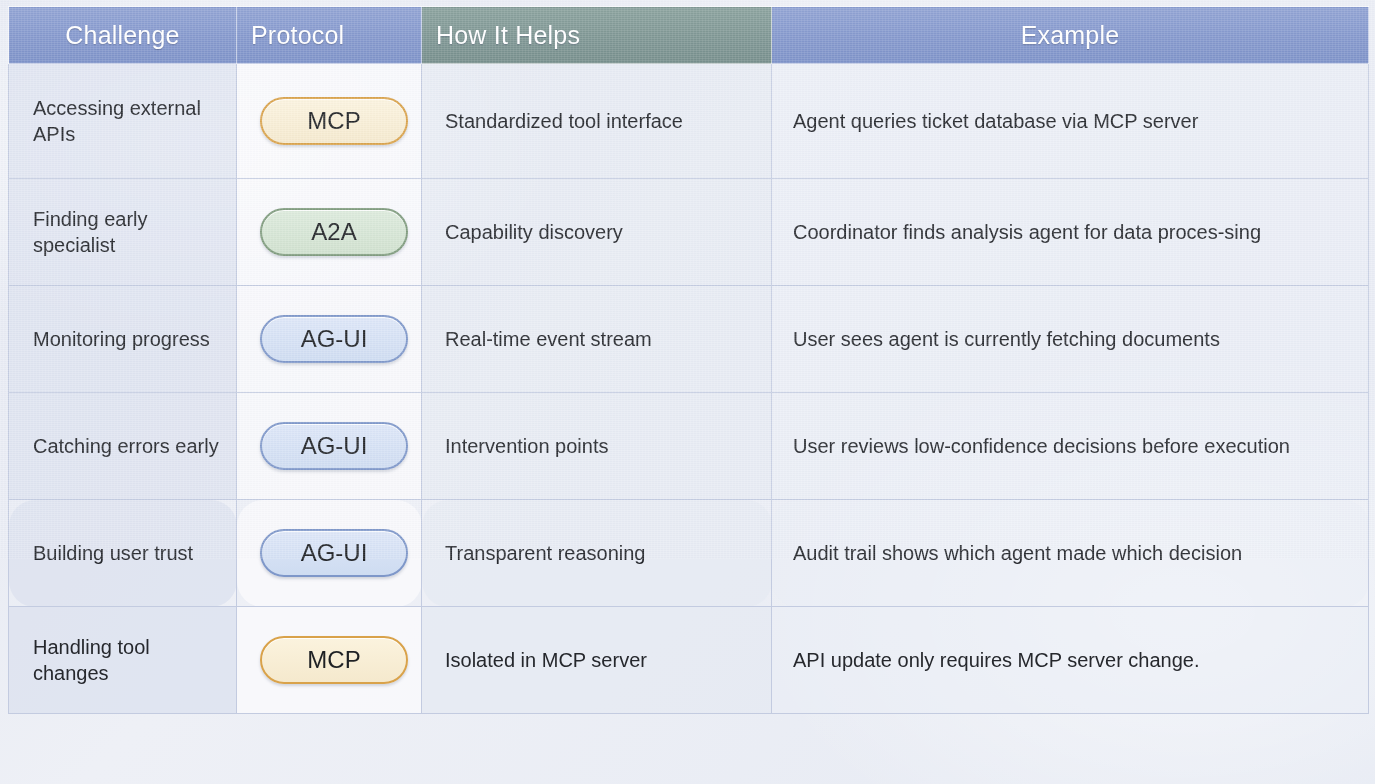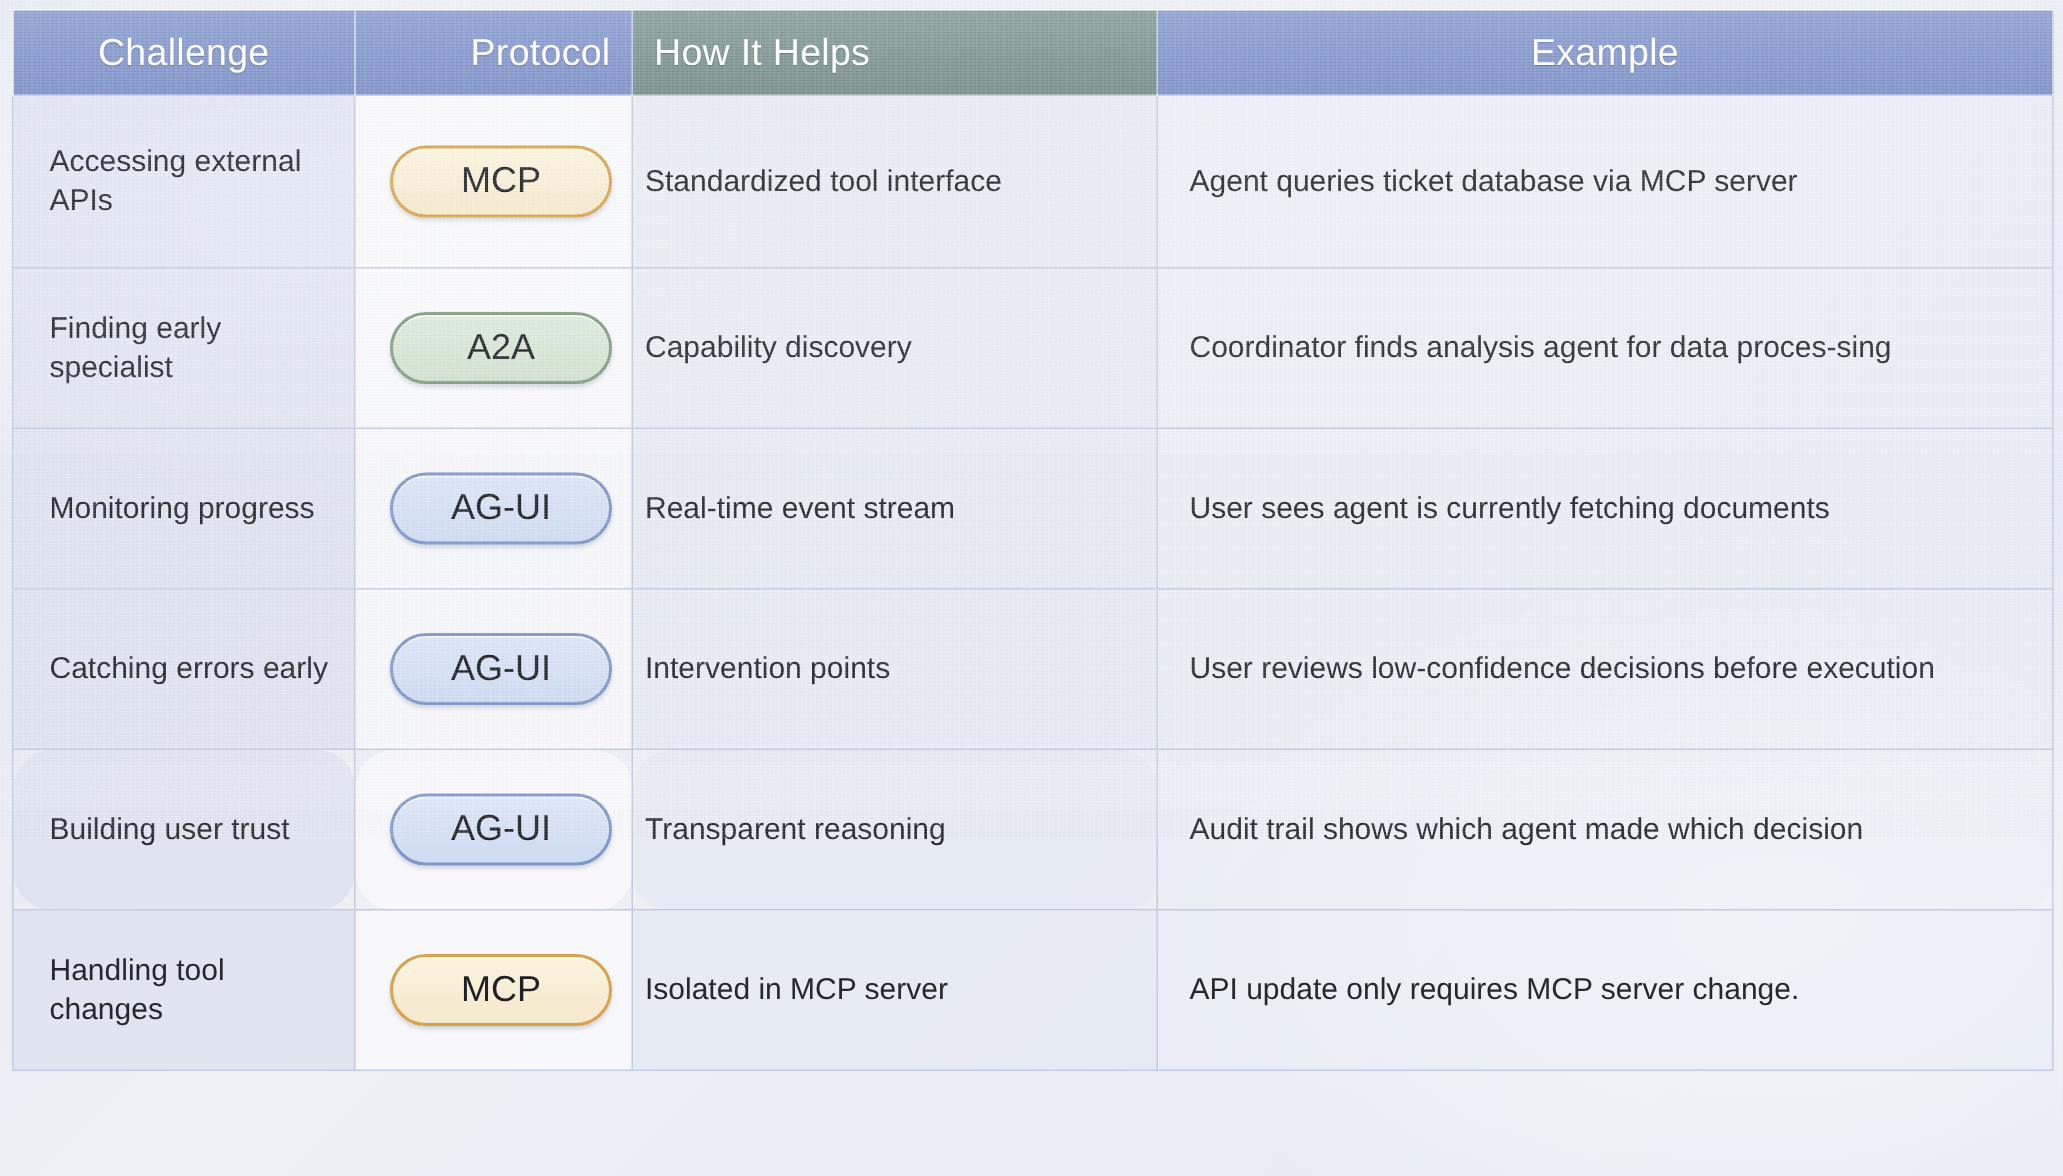--- a/index.html
+++ b/index.html
@@ -62,21 +62,21 @@
     text-shadow: 0 1px 1px rgba(40,50,80,0.35);
     border: 1px solid rgba(255,255,255,0.55);
     vertical-align: middle;
   }
   th.h-challenge {
     background: linear-gradient(180deg, #8fa1d2 0%, #8296cb 55%, #7b90c7 100%);
     text-align: center;
   }
   th.h-protocol {
     background: linear-gradient(180deg, #8fa1d2 0%, #8296cb 55%, #7b90c7 100%);
-    text-align: right;
+    text-align: left;
   }
   th.h-helps {
     background: linear-gradient(180deg, #88a09b 0%, #7c9491 55%, #748c89 100%);
     text-align: left;
   }
   th.h-example {
     background: linear-gradient(180deg, #8fa1d2 0%, #8296cb 55%, #7b90c7 100%);
     text-align: center;
   }
 
@@ -93,21 +93,21 @@
     background: rgba(219,224,238,0.72);
     padding-left: 24px;
   }
   td.cell-protocol {
     background: rgba(250,250,253,0.80);
     text-align: center;
     padding: 10px 23px;
   }
   td.cell-helps {
     background: rgba(228,232,242,0.58);
-    padding-left: 8px;
+    padding-left: 23px;
   }
   td.cell-example {
     background: rgba(234,237,245,0.50);
     padding-left: 21px;
   }
 
   tbody tr.row-0 td { height: 88px; }
   tbody tr.row-1 td { height: 80px; }
   tbody tr.row-2 td { height: 80px; }
   tbody tr.row-3 td { height: 80px; }

